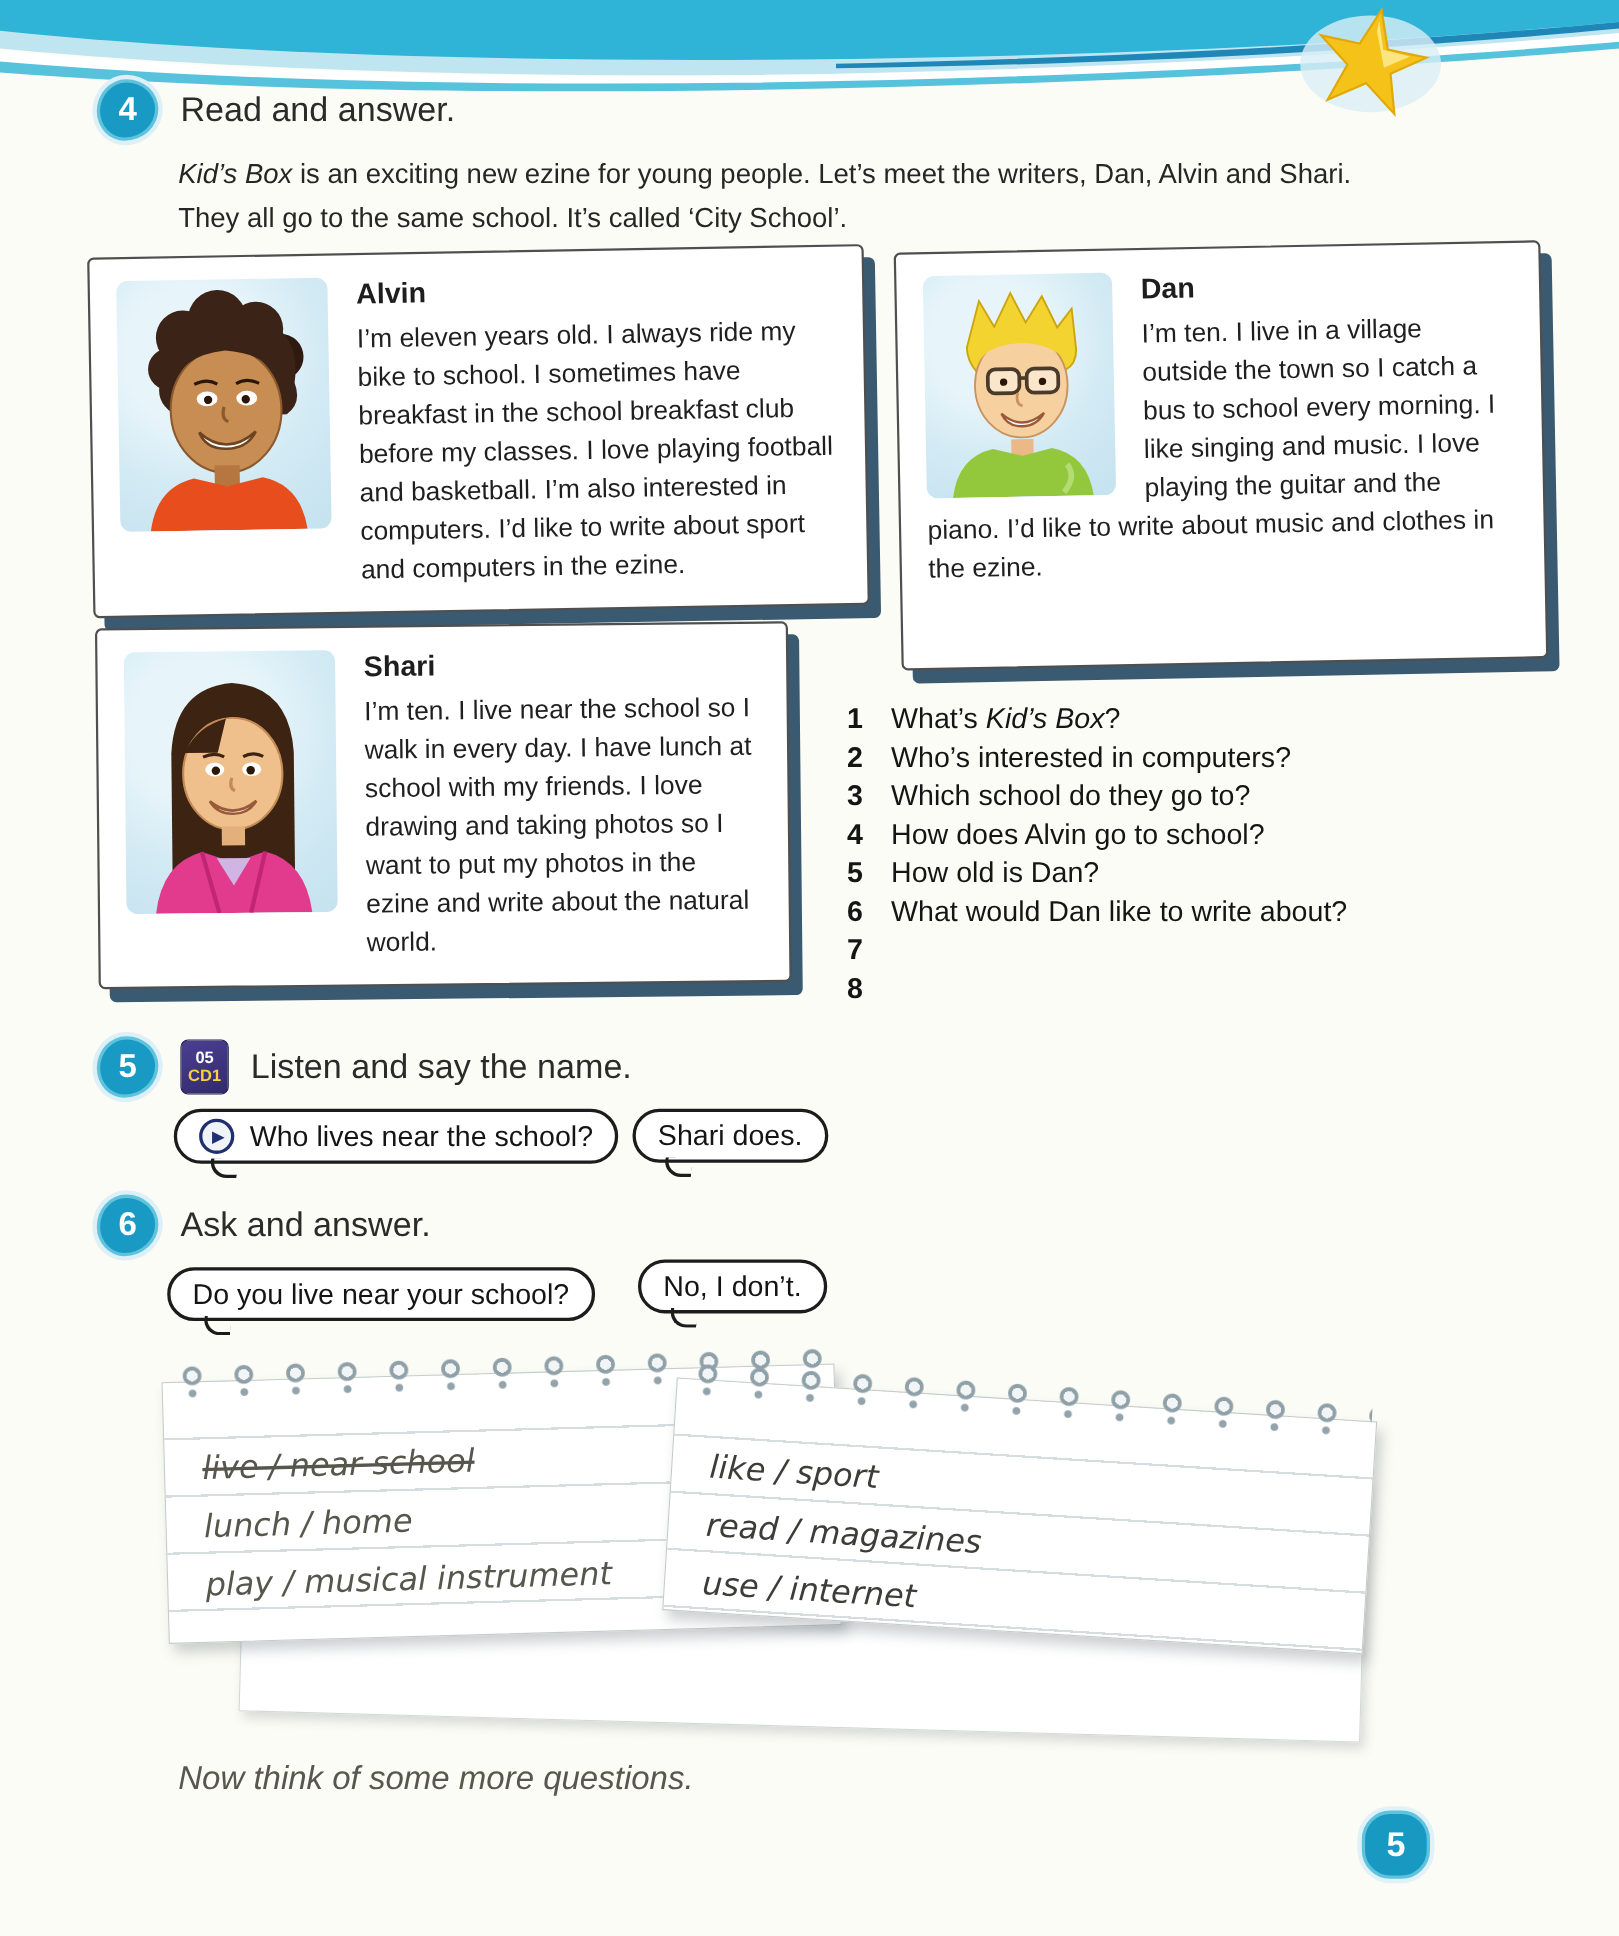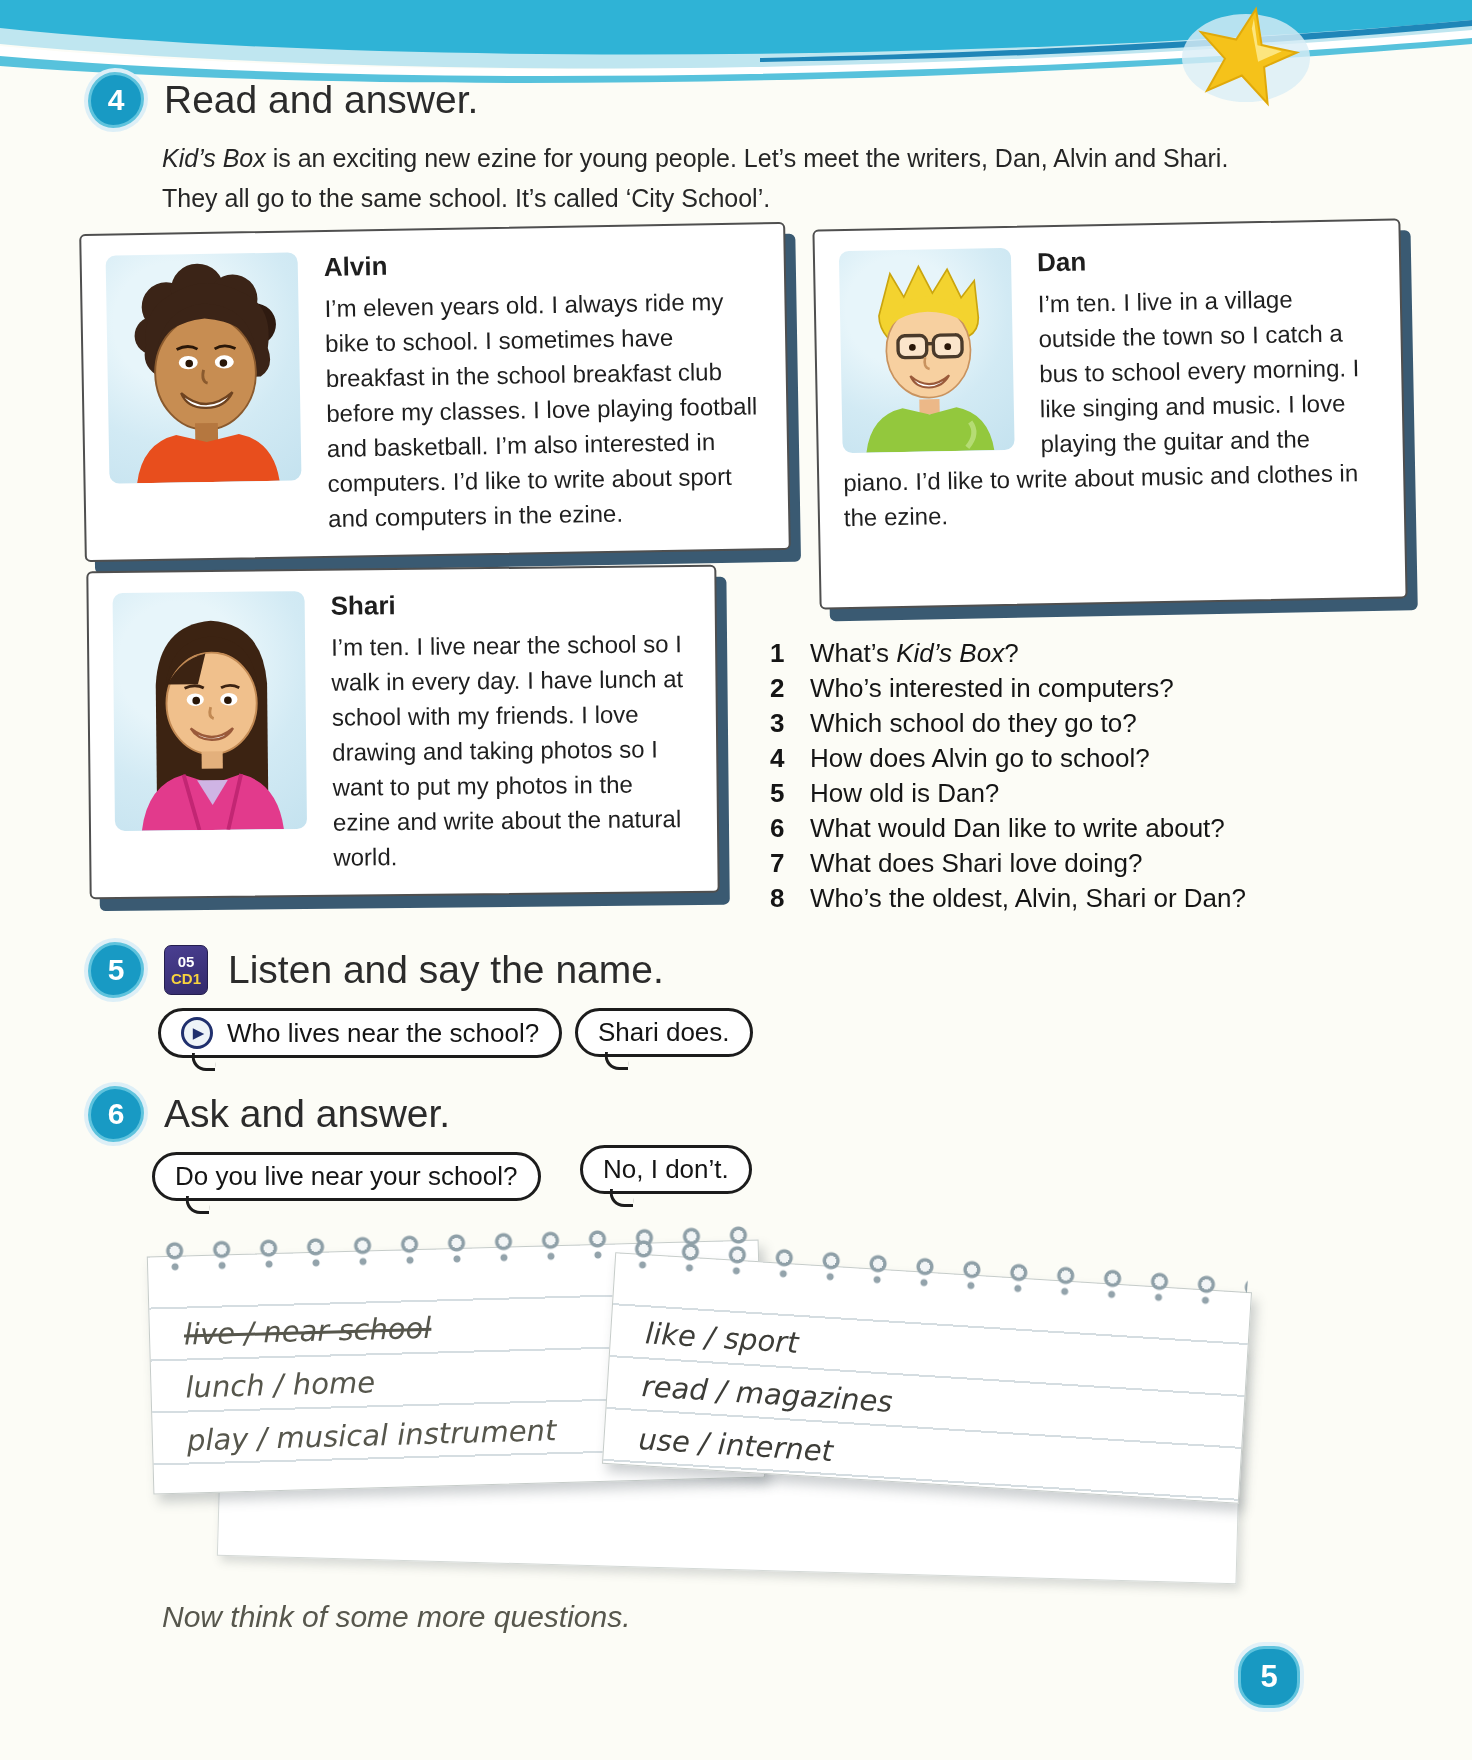--- a/index.html
+++ b/index.html
@@ -20,21 +20,21 @@
   .activity-header { position:absolute; display:flex; align-items:center; gap:20px; }
   .activity-badge {
     width:56px; height:56px; flex-shrink:0;
     background:#189ac4;
     border:3px solid #5fc3dd;
     border-radius: 48% 52% 55% 45% / 52% 48% 52% 48%;
     box-shadow: 0 0 0 4px #ddeff7;
     display:flex; align-items:center; justify-content:center;
     color:#fff; font-size:30px; font-weight:bold;
   }
-  .activity-title { font-size:39px; color:#2b2b2b; }
+  .activity-title { font-size:31px; color:#2b2b2b; }
 
   .intro { position:absolute; left:162px; top:138px; width:1170px; font-size:25px; line-height:40px; color:#262626; }
 
   
   .card {
     position:absolute; background:#fff;
     border:2px solid #4f4f4f; border-radius:6px;
     box-shadow: 10px 12px 0 #3a5a72;
     padding:20px 24px;
   }
@@ -263,25 +263,23 @@
   <li class="q">
     <span class="qnum">5</span>
     <span class="qtext">How old is Dan?</span>
   </li>
   <li class="q">
     <span class="qnum">6</span>
     <span class="qtext">What would Dan like to write about?</span>
   </li>
   <li class="q">
     <span class="qnum">7</span>
-    <span class="qtext">What does Shari love doing?</span>
   </li>
   <li class="q">
     <span class="qnum">8</span>
-    <span class="qtext">Who’s the oldest, Alvin, Shari or Dan?</span>
   </li>
 </ul>
 
 <div class="activity-header" style="left:88px; top:942px;">
   <div class="activity-badge">5</div>
   <div class="cd-icon">
     <span class="l1">05</span>
     <span class="l2">CD1</span>
   </div>
   <div class="activity-title">Listen and say the name.</div>

